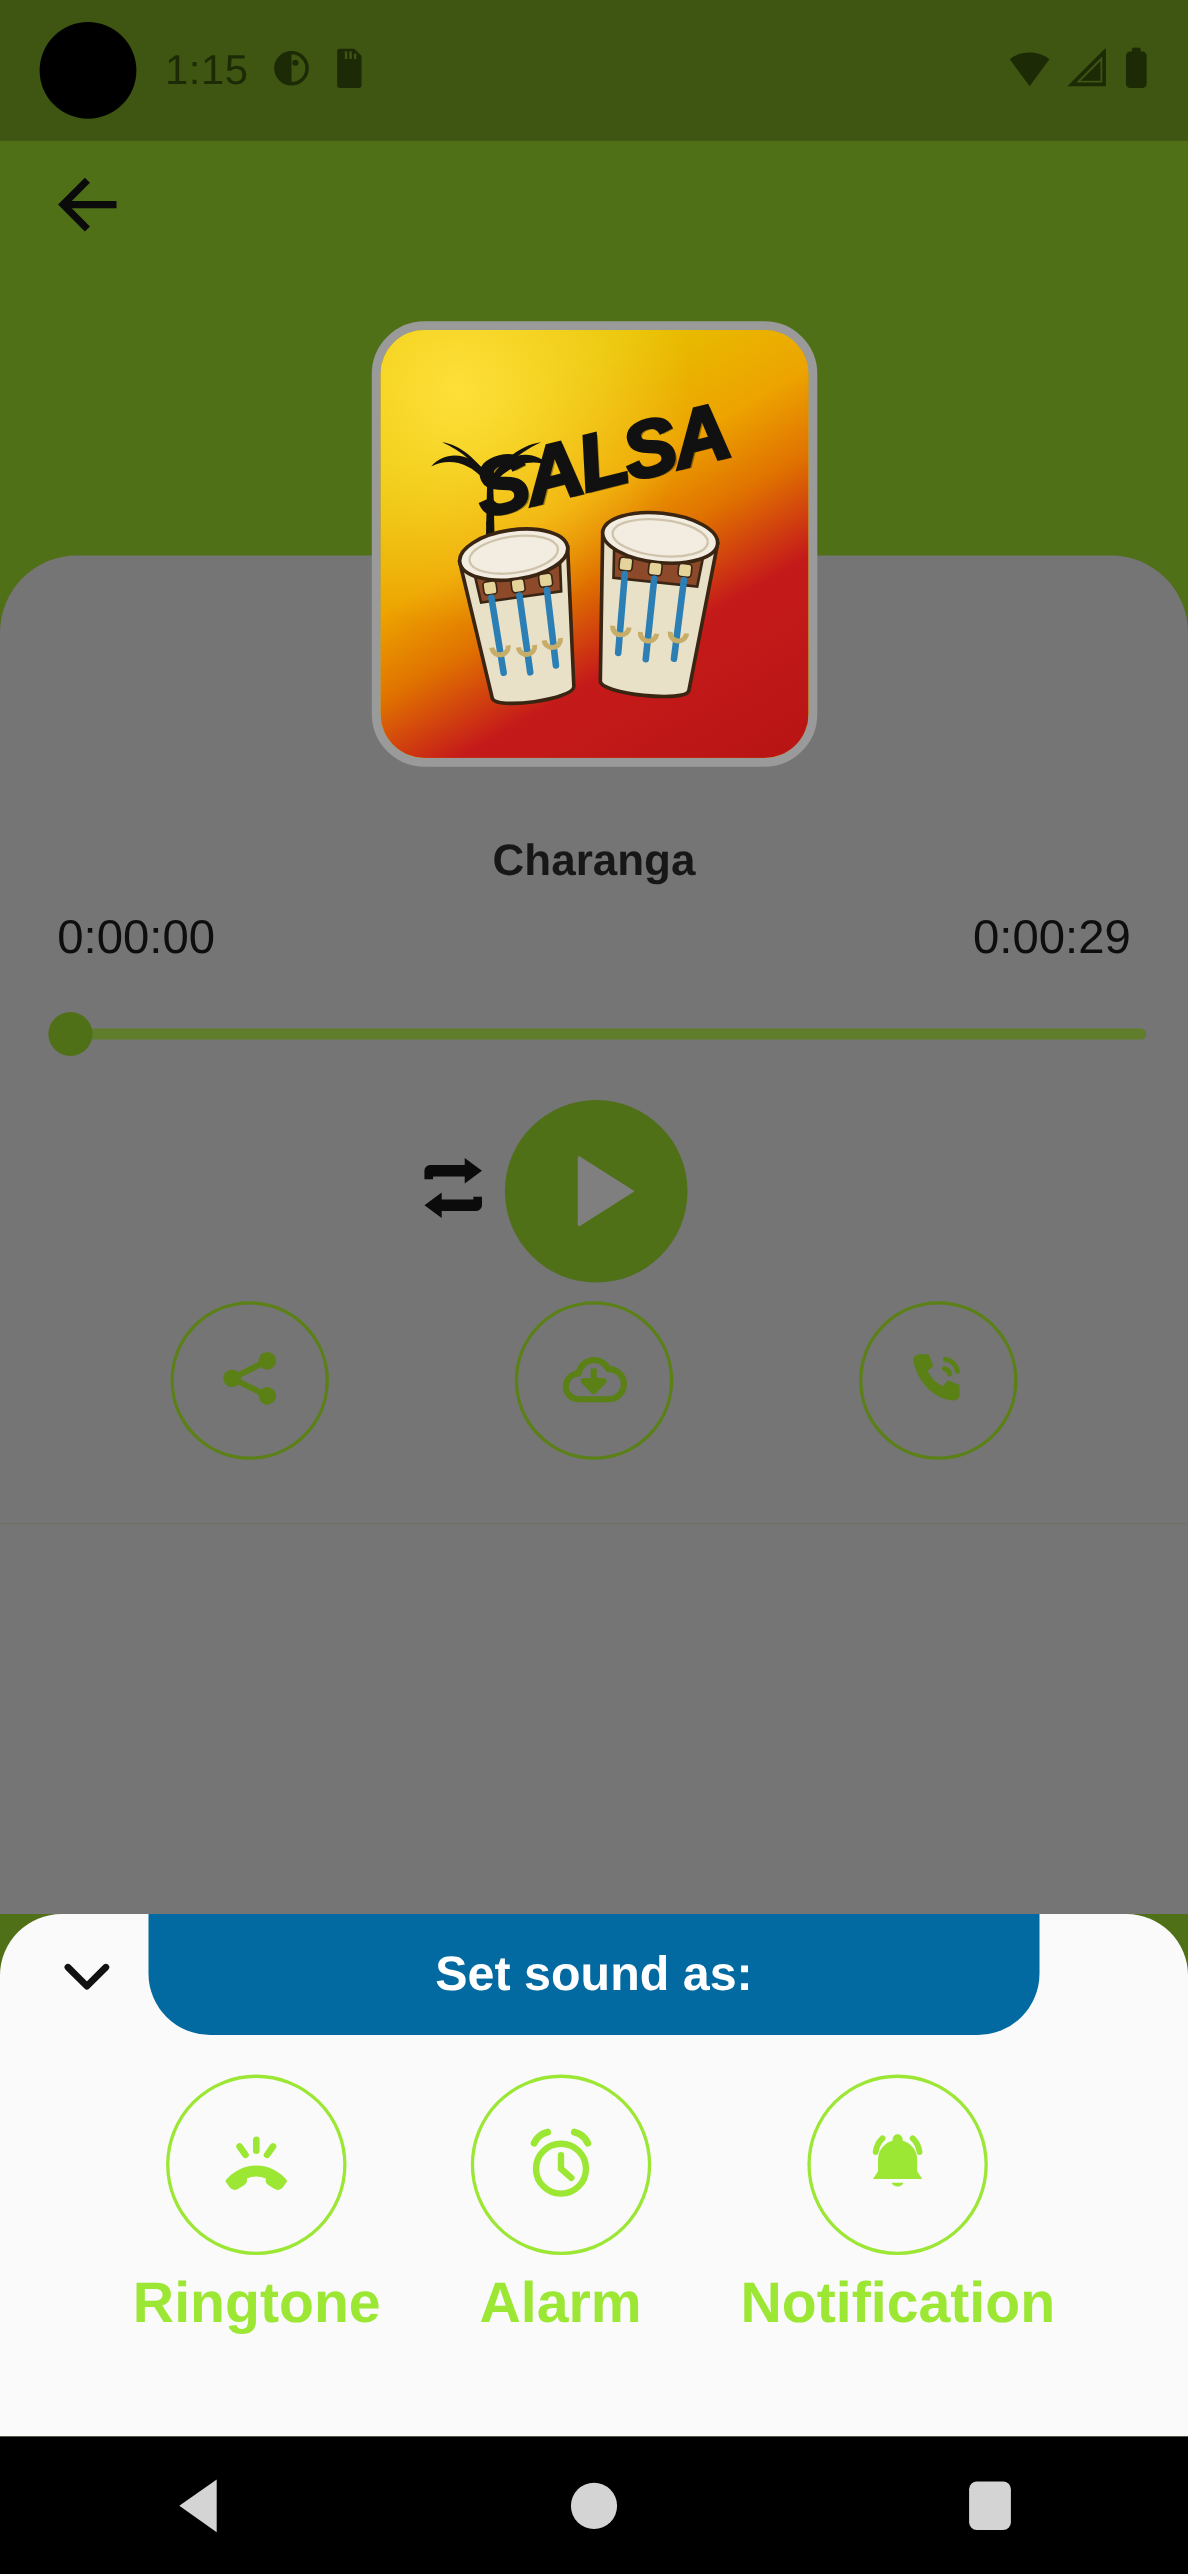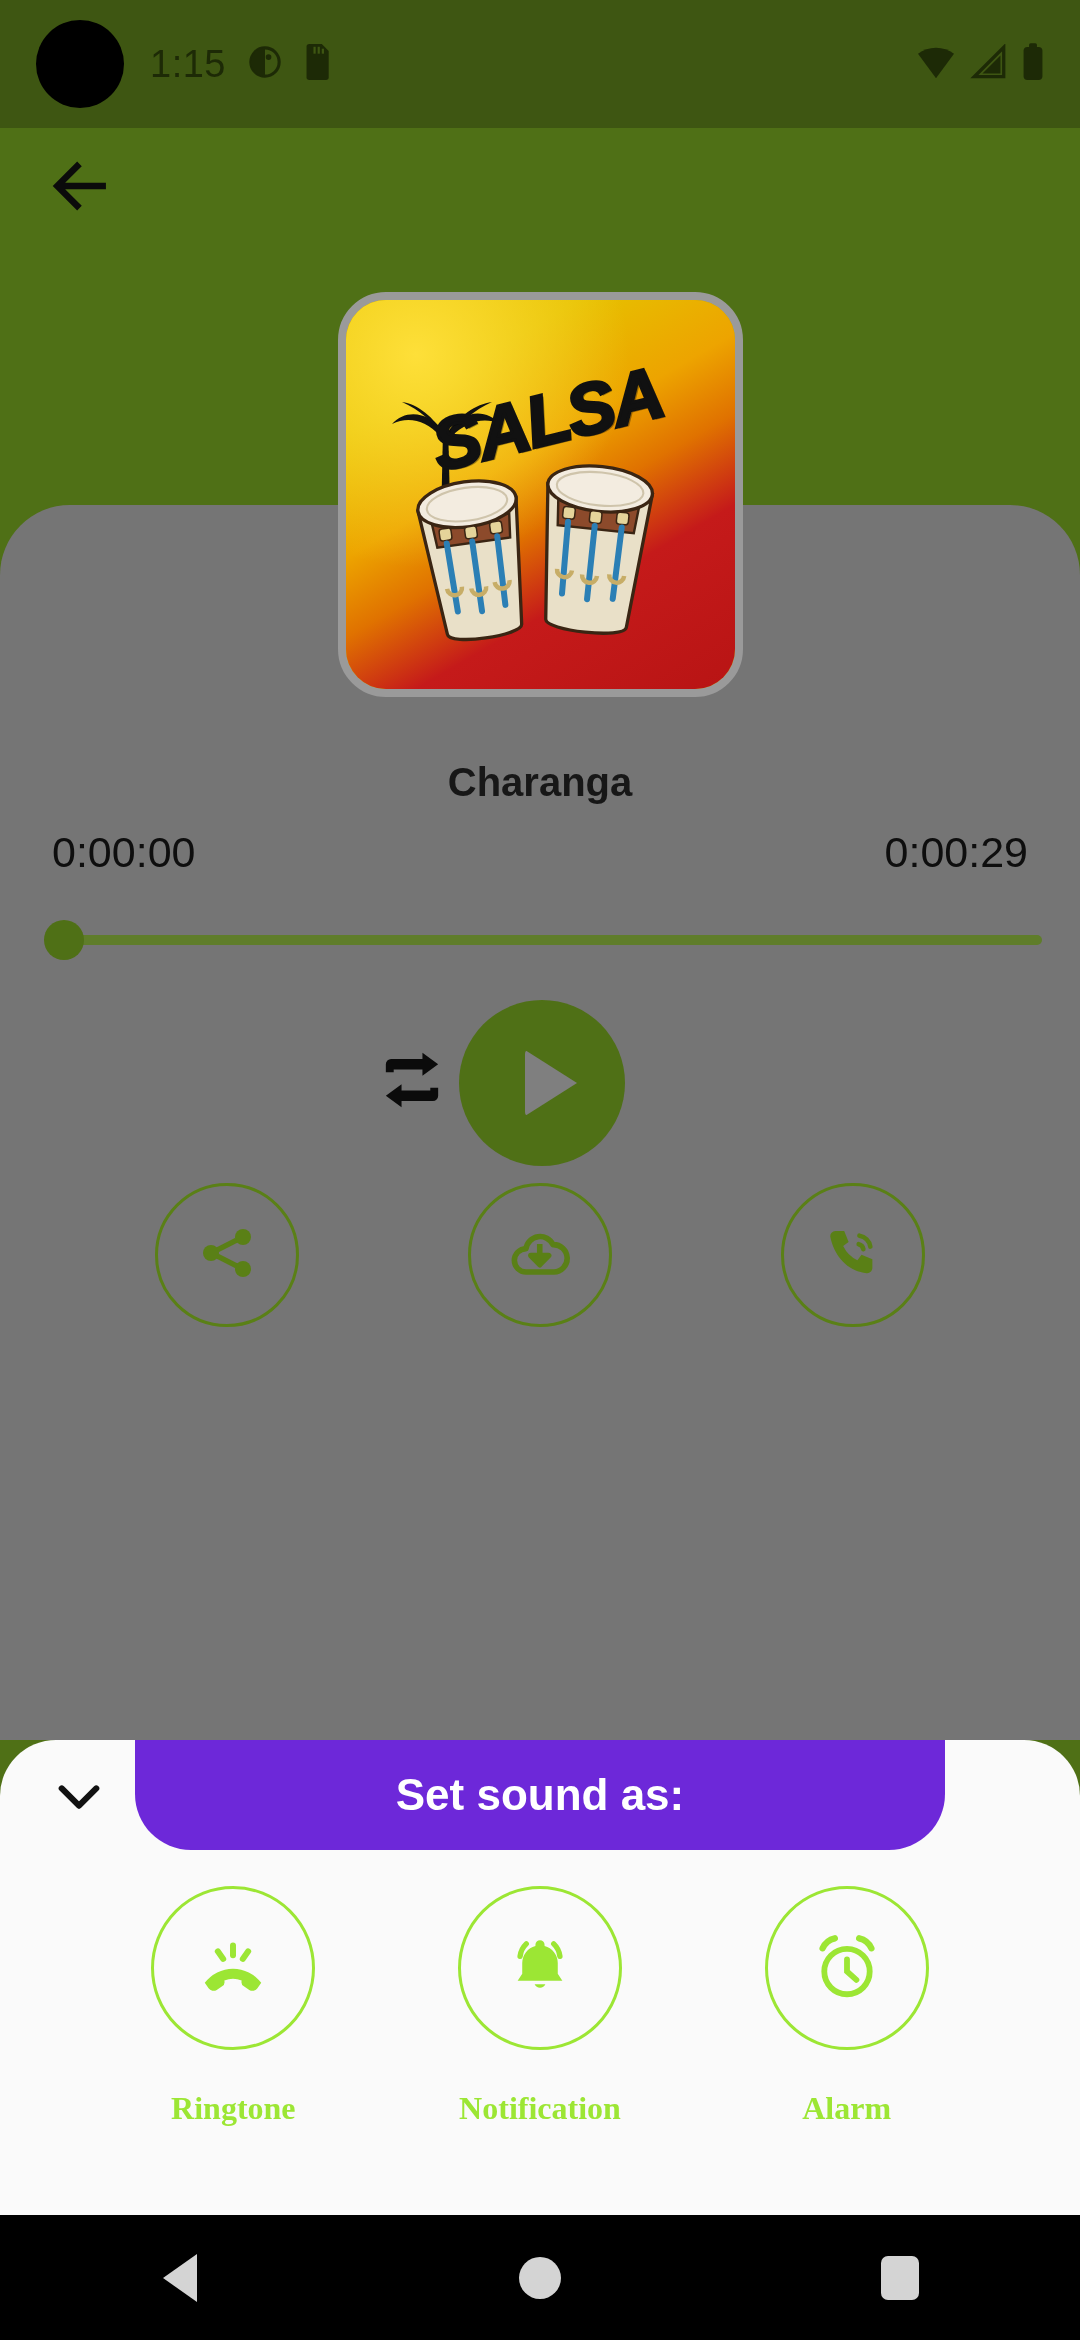--- a/index.html
+++ b/index.html
@@ -280,21 +280,21 @@
     align-items: center;
     justify-content: center;
     cursor: pointer;
   }
   #sheet-banner {
     position: absolute;
     left: 135px;
     top: 0;
     width: 810px;
     height: 110px;
-    background: #6d28d9;
+    background: #0369a1;
     border-bottom-left-radius: 56px;
     border-bottom-right-radius: 56px;
     display: flex;
     align-items: center;
     justify-content: center;
     color: #ffffff;
     font-size: 44px;
     font-weight: bold;
   }
   #sound-options {
@@ -316,25 +316,24 @@
   .sound-circle {
     width: 158px;
     height: 158px;
     border-radius: 50%;
     border: 3px solid #9ce634;
     display: flex;
     align-items: center;
     justify-content: center;
   }
   .sound-label {
-    margin-top: 40px;
-    font-size: 32px;
+    margin-top: 14px;
+    font-size: 52px;
     font-weight: bold;
     color: #9ce634;
-    font-family: Liberation Serif, serif;
   }
 
   
   #nav-bar {
     position: absolute;
     left: 0;
     top: 2215px;
     width: 1080px;
     height: 125px;
     background: #000;
@@ -576,45 +575,45 @@
               <path d="M3.6 20.2 a13 13 0 0 1 20.8 0 l-1.4 2 a2.2 2.2 0 0 1 -3 0.6 l-2 -1.3 a2 2 0 0 1 -0.8 -2.2 a9 9 0 0 0 -6.4 0 a2 2 0 0 1 -0.8 2.2 l-2 1.3 a2.2 2.2 0 0 1 -3 -0.6 Z" fill="#9ce634"></path>
             </svg>
           </span>
         </div>
         <span class="sound-label">Ringtone</span>
       </div>
 
       <div class="sound-option">
         <div class="sound-circle">
           <span>
+            <svg width="72" height="72" viewBox="0 0 26 26">
+              <circle cx="13" cy="15" r="8.2" fill="none" stroke="#9ce634" stroke-width="2.1"></circle>
+              <path d="M13 10.6 V15 L16.4 18" fill="none" stroke="#9ce634" stroke-width="2.1" stroke-linecap="round"></path>
+              <path d="M4.2 6.6 a6.4 6.4 0 0 1 4.4 -3.6" fill="none" stroke="#9ce634" stroke-width="2.3" stroke-linecap="round"></path>
+              <path d="M21.8 6.6 a6.4 6.4 0 0 0 -4.4 -3.6" fill="none" stroke="#9ce634" stroke-width="2.3" stroke-linecap="round"></path>
+            </svg>
+          </span>
+        </div>
+        <span class="sound-label">Alarm</span>
+      </div>
+
+      <div class="sound-option">
+        <div class="sound-circle">
+          <span>
             <svg width="70" height="70" viewBox="0 0 26 26">
               <path d="M13 3.4 a1.7 1.7 0 0 1 1.7 1.7 v0.5 a6.6 6.6 0 0 1 4.9 6.3 v4 l1.7 2.6 h-16.6 l1.7 -2.6 v-4 a6.6 6.6 0 0 1 4.9 -6.3 v-0.5 A1.7 1.7 0 0 1 13 3.4 Z" fill="#9ce634"></path>
               <path d="M11 19.8 a2.2 2.2 0 0 0 4 0 Z" fill="#9ce634"></path>
               <path d="M5.6 9.4 a7.6 7.6 0 0 1 2.3 -4.6" fill="none" stroke="#9ce634" stroke-width="2" stroke-linecap="round"></path>
               <path d="M20.4 9.4 a7.6 7.6 0 0 0 -2.3 -4.6" fill="none" stroke="#9ce634" stroke-width="2" stroke-linecap="round"></path>
             </svg>
           </span>
         </div>
         <span class="sound-label">Notification</span>
       </div>
 
-      <div class="sound-option">
-        <div class="sound-circle">
-          <span>
-            <svg width="72" height="72" viewBox="0 0 26 26">
-              <circle cx="13" cy="15" r="8.2" fill="none" stroke="#9ce634" stroke-width="2.1"></circle>
-              <path d="M13 10.6 V15 L16.4 18" fill="none" stroke="#9ce634" stroke-width="2.1" stroke-linecap="round"></path>
-              <path d="M4.2 6.6 a6.4 6.4 0 0 1 4.4 -3.6" fill="none" stroke="#9ce634" stroke-width="2.3" stroke-linecap="round"></path>
-              <path d="M21.8 6.6 a6.4 6.4 0 0 0 -4.4 -3.6" fill="none" stroke="#9ce634" stroke-width="2.3" stroke-linecap="round"></path>
-            </svg>
-          </span>
-        </div>
-        <span class="sound-label">Alarm</span>
-      </div>
-
     </div>
   </div>
 
   <div id="nav-bar">
     <div class="nav-btn">
       <span class="nav-back"></span>
     </div>
     <div class="nav-btn">
       <span class="nav-home"></span>
     </div>

